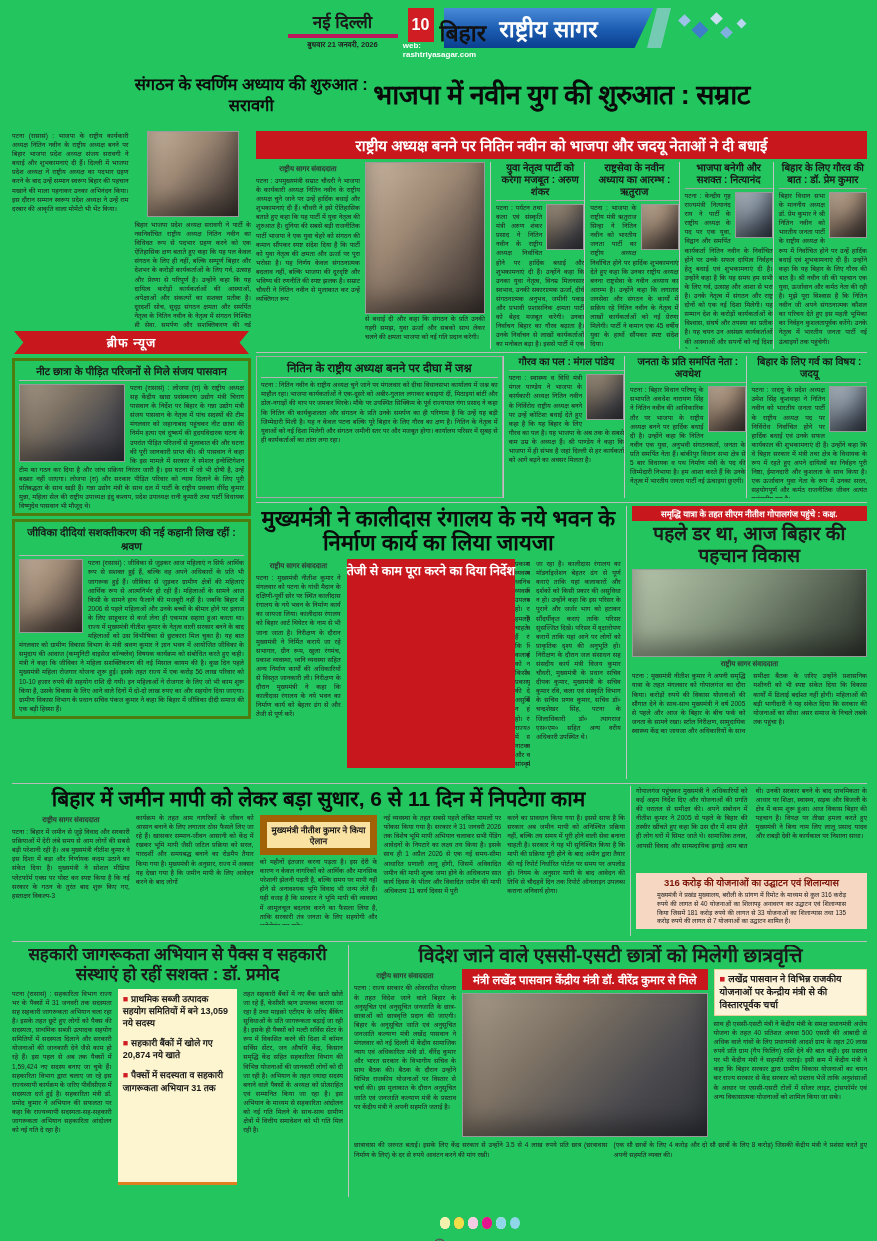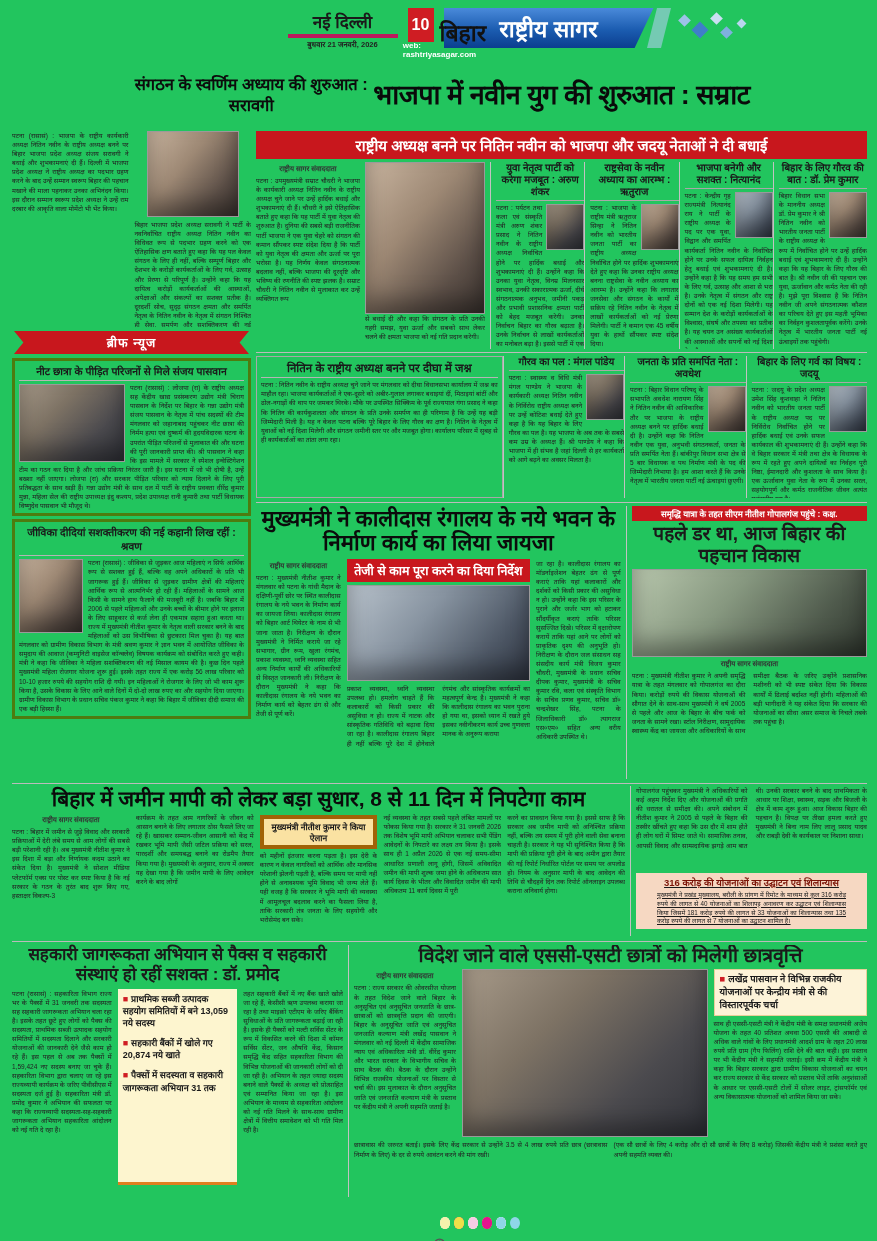--- a/index.html
+++ b/index.html
@@ -71,40 +71,40 @@
         border-bottom:1px solid #a8a8a8;padding-bottom:2px;}
   .srow2{display:flex;height:148px;overflow:hidden;border-top:1px solid #bbb;margin-top:3px;padding-top:3px;}
   .digha{flex:2.05;border:1px solid #a8a8a8;padding:3px 4px;box-sizing:border-box;overflow:hidden;}
   .digha h4{margin:0 0 2px;font-size:11.5px;text-align:center;border-bottom:1px solid #b5b5b5;padding-bottom:2px;}
   .rx2{flex:1;overflow:hidden;}
   .row3{display:flex;height:286px;overflow:hidden;margin-top:4px;border-top:1px solid #bbb;padding-top:3px;}
   .kalidas{flex:1.55;overflow:hidden;padding-right:5px;}
   .k-head{font-size:22px;font-weight:800;text-align:center;line-height:1.12;color:#0b0b0b;margin:1px 0 3px;}
   .k-cols{display:flex;gap:6px;height:212px;overflow:hidden;}
   .k-c1{width:24%;}
-  .k-mid{width:52%;display:flex;flex-direction:column;}
+  .k-mid{width:52%;display:flex;flex-direction:row;}
   .k-strip{font-size:12.5px;padding:3px 0;margin-bottom:3px;}
   .k-photo{height:96px;margin-bottom:3px;}
   .k-2col{column-count:2;column-gap:8px;flex:1;overflow:hidden;}
   .k-c4{width:24%;}
   .gopal{flex:1;overflow:hidden;}
   .g-kick{font-size:8.5px;padding:2px 8px;margin-bottom:2px;}
   .g-head{font-size:19px;font-weight:800;text-align:center;line-height:1.15;margin:2px 0 3px;}
   .g-photo{height:88px;margin-bottom:2px;}
   .g-2col{column-count:2;column-gap:8px;overflow:hidden;height:128px;}
   
   .bandrow{display:flex;flex:0 0 auto;height:150px;overflow:hidden;margin-top:4px;border-top:1px solid #bbb;padding-top:2px;}
   .zameen{width:618px;flex:0 0 auto;padding-right:5px;box-sizing:border-box;}
   .z-head{font-size:21px;font-weight:800;text-align:center;line-height:1.1;margin:1px 0 3px;color:#0b0b0b;}
   .z-cols{display:flex;gap:6px;height:112px;overflow:hidden;}
   .z-cols>div{flex:1;overflow:hidden;}
-  .z-callout{background:#fae2a2;border:4px solid #a16207;font-weight:800;font-size:8.5px;
+  .z-callout{background:#fae2a2;border:7px solid #a16207;font-weight:800;font-size:8.5px;
         text-align:center;padding:2px;margin:2px 0;}
   .gopal2{flex:1;overflow:hidden;}
-  .g-box{background:#f6d8c2;padding:3px 21px;margin-top:3px;text-decoration:underline;}
+  .g-box{background:#f6d8c2;padding:3px 21px;margin-top:3px;}
   .g-box h5{margin:0 0 2px;font-size:9.5px;color:#7c1408;text-align:center;}
   .g-box .bodytxt{font-size:6.3px;}
   
   .bottomrow{display:flex;flex:0 0 auto;height:252px;overflow:hidden;margin-top:5px;border-top:1px solid #bbb;padding-top:3px;}
   .sahakari{width:336px;flex:0 0 auto;padding-right:5px;box-sizing:border-box;}
   .s-head{font-size:17px;font-weight:800;text-align:center;line-height:1.2;margin:0 0 3px;}
   .s-cols{display:flex;gap:6px;height:196px;overflow:hidden;}
   .s-c{flex:1;overflow:hidden;}
   .s-box{flex:1.1;background:#fdf5cf;border-bottom:3px solid #df7f1f;padding:4px 5px;box-sizing:border-box;}
   .s-box .b{font-size:9px;font-weight:700;line-height:1.35;margin-bottom:8px;}
@@ -284,21 +284,21 @@
           <div class="g-photo ph ph-green"></div>
           <div class="byline">राष्ट्रीय सागर संवाददाता</div>
           <div class="g-2col bodytxt">पटना : मुख्यमंत्री नीतीश कुमार ने अपनी समृद्धि यात्रा के तहत मंगलवार को गोपालगंज का दौरा किया। करोड़ों रुपये की विकास योजनाओं की सौगात देने के साथ-साथ मुख्यमंत्री ने वर्ष 2005 से पहले और आज के बिहार के बीच फर्क को जनता के सामने रखा। स्टॉल निरीक्षण, सामुदायिक स्वास्थ्य केंद्र का जायजा और अधिकारियों के साथ समीक्षा बैठक के जरिए उन्होंने प्रशासनिक मशीनरी को भी स्पष्ट संकेत दिया कि विकास कार्यों में ढिलाई बर्दाश्त नहीं होगी। महिलाओं की बड़ी भागीदारी ने यह संकेत दिया कि सरकार की योजनाओं का सीधा असर समाज के निचले तबके तक पहुंचा है।</div>
         </div>
       </div>
     </div>
   </div>
 
   <div class="bandrow">
     <div class="zameen">
-      <div class="z-head">बिहार में जमीन मापी को लेकर बड़ा सुधार, 8 से 11 दिन में निपटेगा काम</div>
+      <div class="z-head">बिहार में जमीन मापी को लेकर बड़ा सुधार, 6 से 11 दिन में निपटेगा काम</div>
       <div class="z-cols">
         <div>
           <div class="byline">राष्ट्रीय सागर संवाददाता</div>
           <div class="bodytxt">पटना : बिहार में जमीन से जुड़े विवाद और सरकारी प्रक्रियाओं में देरी लंबे समय से आम लोगों की सबसे बड़ी परेशानी रही है। अब मुख्यमंत्री नीतीश कुमार ने इस दिशा में बड़ा और निर्णायक कदम उठाने का संकेत दिया है। मुख्यमंत्री ने सोशल मीडिया प्लेटफॉर्म एक्स पर पोस्ट कर स्पष्ट किया है कि नई सरकार के गठन के तुरंत बाद शुरू किए गए, हस्ताक्षर विकल्प-3</div>
         </div>
         <div class="bodytxt">कार्यक्रम के तहत आम नागरिकों के जीवन को आसान बनाने के लिए लगातार ठोस फैसले लिए जा रहे हैं। खासकर सम्मान-जीवन आसानी को केंद्र में रखकर भूमि मापी जैसी जटिल प्रक्रिया को सरल, पारदर्शी और समयबद्ध बनाने का रोडमैप तैयार किया गया है। मुख्यमंत्री के अनुसार, राज्य में अक्सर यह देखा गया है कि जमीन मापी के लिए आवेदन करने के बाद लोगों</div>
         <div>
           <div class="z-callout">मुख्यमंत्री नीतीश कुमार ने किया ऐलान</div>
           <div class="bodytxt">को महीनों इंतजार करना पड़ता है। इस देरी के कारण न केवल नागरिकों को आर्थिक और मानसिक परेशानी झेलनी पड़ती है, बल्कि समय पर मापी नहीं होने से अनावश्यक भूमि विवाद भी जन्म लेते हैं। यही वजह है कि सरकार ने भूमि मापी की व्यवस्था में आमूलचूल बदलाव करने का फैसला लिया है, ताकि सरकारी तंत्र जनता के लिए सहयोगी और भरोसेमंद बन सके।</div>
         </div>
@@ -330,20 +330,21 @@
     </div>
 
     <div class="videsh hairL">
       <div class="v-head">विदेश जाने वाले एससी-एसटी छात्रों को मिलेगी छात्रवृत्ति</div>
       <div class="v-main">
         <div class="v-c1">
           <div class="byline">राष्ट्रीय सागर संवाददाता</div>
           <div class="bodytxt">पटना : राज्य सरकार की ओवरसीज योजना के तहत विदेश जाने वाले बिहार के अनुसूचित एवं अनुसूचित जनजाति के छात्र-छात्राओं को छात्रवृत्ति प्रदान की जाएगी। बिहार के अनुसूचित जाति एवं अनुसूचित जनजाति कल्याण मंत्री लखेंद्र पासवान ने मंगलवार को नई दिल्ली में केंद्रीय सामाजिक न्याय एवं अधिकारिता मंत्री डॉ. वीरेंद्र कुमार और भारत सरकार के विभागीय सचिव के साथ बैठक की। बैठक के दौरान उन्होंने विभिन्न राजकीय योजनाओं पर विस्तार से चर्चा की। इस मुलाकात के दौरान अनुसूचित जाति एवं जनजाति कल्याण मंत्री के प्रस्ताव पर केंद्रीय मंत्री ने अपनी सहमति जताई है।</div>
         </div>
         <div class="v-mid">
+          <div class="v-strip redbar">मंत्री लखेंद्र पासवान केंद्रीय मंत्री डॉ. वीरेंद्र कुमार से मिले</div>
           <div class="v-photo ph"></div>
         </div>
         <div class="v-right">
           <div class="v-box"><span class="sq">■</span><span>लखेंद्र पासवान ने विभिन्न राजकीय योजनाओं पर केन्द्रीय मंत्री से की विस्तारपूर्वक चर्चा</span></div>
           <div class="bodytxt">साथ ही एससी-एसटी मंत्री ने केंद्रीय मंत्री के समक्ष प्रधानमंत्री अजेय योजना के तहत 40 प्रतिशत अथवा 500 एससी की आबादी से अधिक वाले गांवों के लिए प्रधानमंत्री आदर्श ग्राम के तहत 20 लाख रुपये प्रति ग्राम (गैप फिलिंग) राशि देने की बात कही। इस प्रस्ताव पर भी केंद्रीय मंत्री ने सहमति जताई। इसी क्रम में केंद्रीय मंत्री ने कहा कि बिहार सरकार द्वारा ग्रामीण विकास योजनाओं का चयन कर राज्य सरकार से केंद्र सरकार को प्रस्ताव भेजें ताकि अनुशंसाओं के आधार पर एससी-एसटी टोलों में सोलर लाइट, ट्रांसफॉर्मर एवं अन्य विकासात्मक योजनाओं को शामिल किया जा सके।</div>
         </div>
       </div>
       <div class="v-foot">
         <div class="bodytxt">छात्रावास की जरुरत बताई। इसके लिए केंद्र सरकार से उन्होंने 3.5 से 4 लाख रुपये प्रति छात्र (छात्रावास निर्माण के लिए) के दर से रुपये आवंटन करने की मांग रखी।</div>
         <div class="bodytxt">(एक सौ छात्रों के लिए 4 करोड़ और दो सौ छात्रों के लिए 8 करोड़) जिसकी केंद्रीय मंत्री ने प्रशंसा करते हुए अपनी सहमति व्यक्त की।</div>

